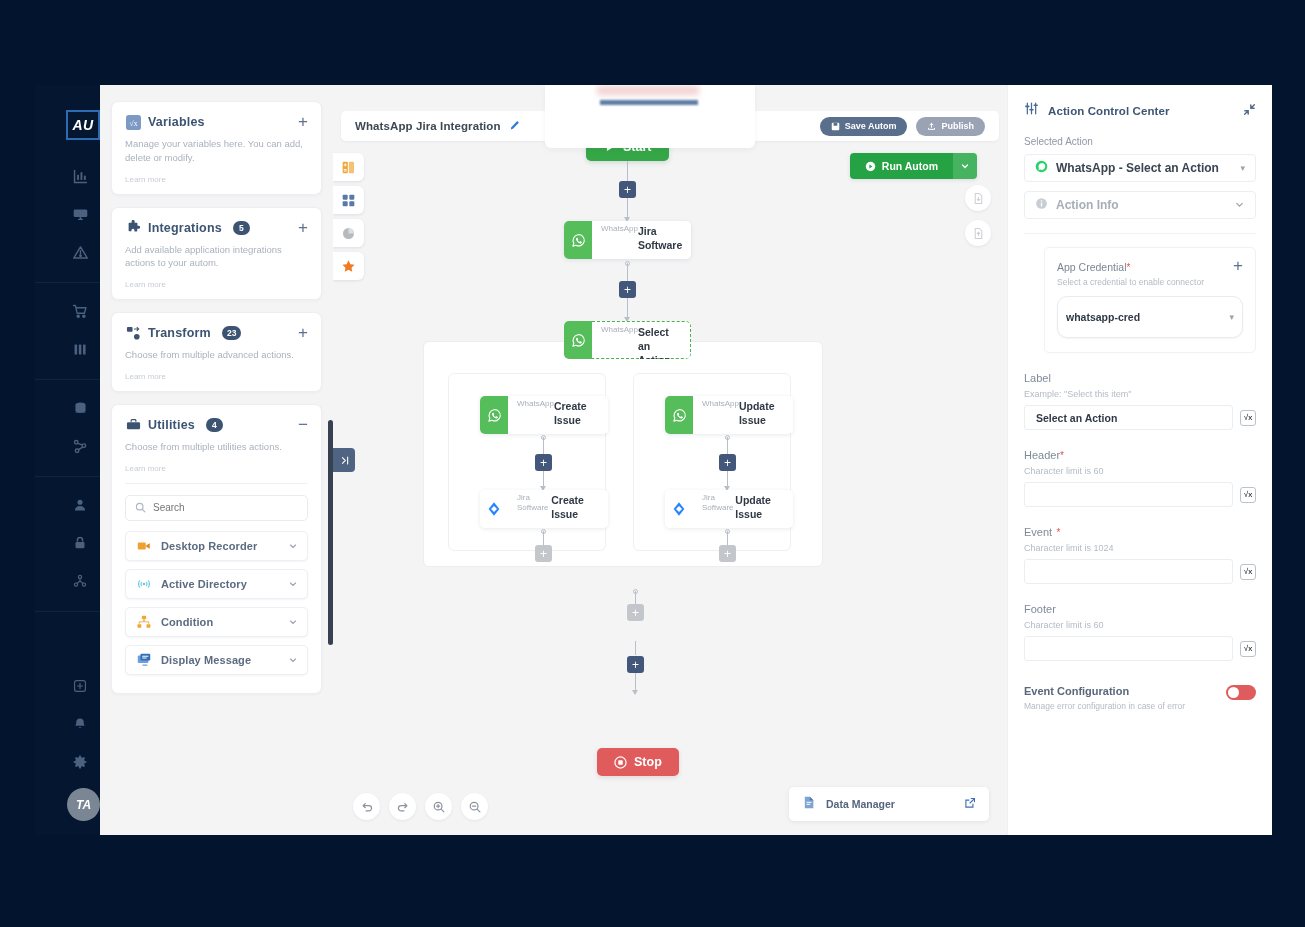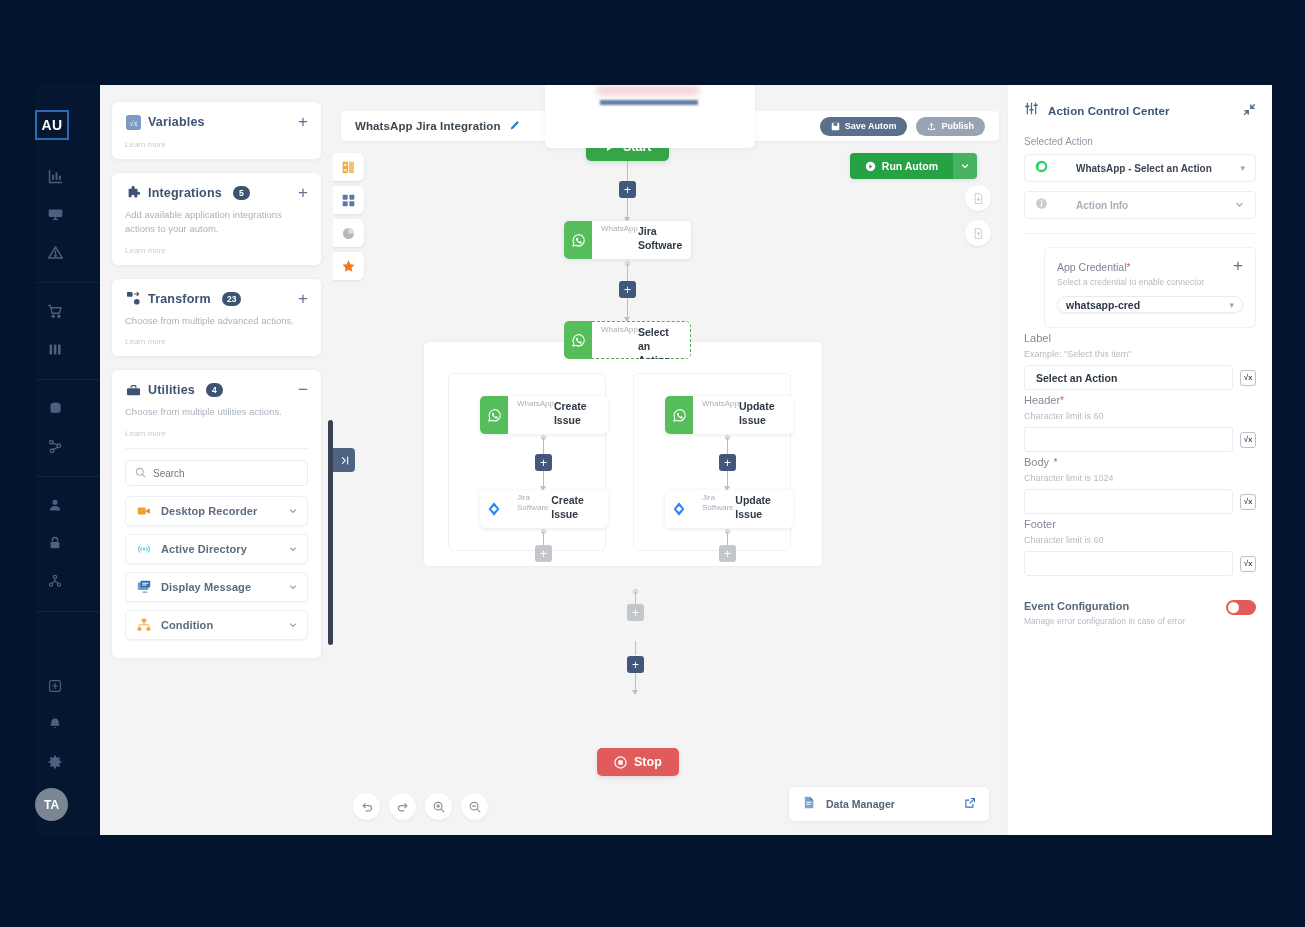--- a/index.html
+++ b/index.html
@@ -14,22 +14,23 @@
     position: absolute; left: 100px; top: 85px;
     width: 1172px; height: 750px;
     background: #f4f4f5;
     display: flex;
   }
   
   #rail {
     position: absolute; left: 35px; top: 85px;
     width: 65px; height: 750px;
     background: #041630;
-    display: flex; flex-direction: column; align-items: flex-start;
+    display: flex; flex-direction: column; align-items: flex-end;
     padding-top: 25px;
+    font-style: italic;
   }
   .rail-logo {
     width: 34px; height: 30px; border: 2px solid #2d6cb5;
     display: flex; align-items: center; justify-content: center;
     color: #ffffff; font-size: 14px; font-weight: bold; letter-spacing: .5px;
     margin-bottom: 18px;
   }
   .rail-icon {
     width: 40px; height: 36px; display: flex; align-items: center; justify-content: center;
     color: #4a6180; margin-bottom: 2px;
@@ -204,37 +205,37 @@
     border-left: 1px solid #f0f0f1;
   }
   #acc-head { display: flex; align-items: center; gap: 9px; margin-bottom: 16px; }
   #acc-title { font-size: 11.5px; font-weight: bold; color: #3d5674; letter-spacing: .1px; }
   #acc-collapse { margin-left: auto; color: #53698a; }
   .rp-label { font-size: 10px; color: #8e98a5; margin-bottom: 7px; }
   .rp-select {
     height: 28px; border: 1px solid #eceef0; border-radius: 4px;
     display: flex; align-items: center; gap: 8px; padding: 0 10px; margin-bottom: 9px;
   }
-  .rp-select-text { font-size: 10px; color: #3a4551; font-weight: bold; margin-left: 20px; }
+  .rp-select-text { font-size: 12px; color: #3a4551; font-weight: bold; }
   .rp-select-text.muted { color: #a6aeb9; font-weight: bold; }
   .rp-caret { margin-left: auto; color: #9aa3ae; font-size: 9px; }
   .rp-div { height: 1px; background: #f0f1f3; margin: 14px 0 13px; }
   #cred-card { border: 1px solid #f0f1f3; border-radius: 5px; padding: 12px 12px 14px; margin-left: 20px; }
   #cred-head { display: flex; align-items: baseline; }
   #cred-title { font-size: 10.5px; color: #7b8694; }
   .req { color: #e05252; font-size: 10px; }
   #cred-plus { margin-left: auto; color: #5d7característica; }
   #cred-sub { font-size: 8.5px; color: #b4bbc4; margin-top: 4px; margin-bottom: 9px; }
   #cred-select {
-    height: 17px; border: 1px solid #e9ebee; border-radius: 10px; background: #fff;
+    height: 42px; border: 1px solid #e9ebee; border-radius: 10px; background: #fff;
     display: flex; align-items: center; padding: 0 8px;
     box-shadow: 0 1px 2px rgba(20,40,80,.05);
   }
   #cred-select-text { font-size: 10.5px; color: #2f3944; font-weight: bold; }
-  .field-block { }
+  .field-block { margin-top: 15px; }
   .field-title { font-size: 11px; color: #7f8a99; }
   .field-hint { font-size: 9px; color: #b4bbc4; margin-top: 3px; margin-bottom: 6px; }
   .field-row { display: flex; align-items: center; gap: 7px; }
   .field-input {
     flex: 1; height: 25px; border: 1px solid #ecedef; border-radius: 3px;
     display: flex; align-items: center; padding: 0 11px;
     font-size: 10.5px; color: #2f3944; font-weight: bold;
   }
   .fx-btn {
     width: 16px; height: 16px; border: 1px solid #b9c2cd; border-radius: 3px;
@@ -370,20 +371,21 @@
       <div class="acard-head">
         <span class="acard-icon">
           <svg width="15" height="15" viewBox="0 0 16 16">
               <rect width="16" height="16" rx="3" fill="#7d9ac4"></rect>
               <text x="8" y="11.5" font-size="8" fill="#fff" text-anchor="middle" font-family="Liberation Serif, serif">√x</text>
             </svg>
         </span>
         <span class="acard-title">Variables</span>
         <span class="acard-plus">+</span>
       </div>
+      <div class="acard-desc">Manage your variables here. You can add, delete or modify.</div>
       <div class="acard-learn">Learn more</div>
     </div>
 
     <div class="acard">
       <div class="acard-head">
         <span class="acard-icon">
           <svg width="15" height="15" viewBox="0 0 16 16" fill="#3c5472">
               <path d="M6 1.5a1.6 1.6 0 0 1 3.2 0V3h2.3a.7.7 0 0 1 .7.7V6h1.3a1.6 1.6 0 0 1 0 3.2H12v2.3a.7.7 0 0 1-.7.7H9v-1.4a1.6 1.6 0 1 0-3.2 0V12H3.5a.7.7 0 0 1-.7-.7V3.7a.7.7 0 0 1 .7-.7H6z"></path>
             </svg>
         </span>
@@ -454,20 +456,37 @@
       </div>
 
       <div class="util-item">
         <span class="util-ico">
           <svg width="16" height="16" viewBox="0 0 18 18" fill="none" stroke="#6cc9e0" stroke-width="1.3" stroke-linecap="round">
             <path d="M4 5.5C2.6 7 2.6 11 4 12.5M14 5.5c1.4 1.5 1.4 5.5 0 7M6.2 7.2c-.8.9-.8 2.7 0 3.6M11.8 7.2c.8.9.8 2.7 0 3.6"></path>
               <circle cx="9" cy="9" r="1.5" fill="#6cc9e0" stroke="none"></circle>
           </svg>
         </span>
         <span class="util-label">Active Directory</span>
+        <span class="util-caret">
+          <svg width="10" height="10" viewBox="0 0 12 12" fill="none" stroke="currentColor" stroke-width="1.4" stroke-linecap="round">
+              <path d="M3 4.8 6 7.8 9 4.8"></path>
+            </svg>
+        </span>
+      </div>
+
+      <div class="util-item">
+        <span class="util-ico">
+          <svg width="16" height="16" viewBox="0 0 18 18" fill="#f0a835">
+              <rect x="6.6" y="2" width="4.8" height="4" rx=".8"></rect>
+              <rect x="1.6" y="11.5" width="4.4" height="4" rx=".8"></rect>
+              <rect x="11.8" y="11.5" width="4.4" height="4" rx=".8"></rect>
+              <path d="M8.6 6.2v2.6H3.6v2.4M9.4 6.2v2.6h5v2.4" stroke="#f0a835" stroke-width="1" fill="none"></path>
+            </svg>
+        </span>
+        <span class="util-label">Condition</span>
         <span class="util-caret">
           <svg width="10" height="10" viewBox="0 0 12 12" fill="none" stroke="currentColor" stroke-width="1.4" stroke-linecap="round">
               <path d="M3 4.8 6 7.8 9 4.8"></path>
             </svg>
         </span>
       </div>
 
       <div class="util-item">
         <span class="util-ico">
           <svg width="16" height="16" viewBox="0 0 18 18">
@@ -478,37 +497,20 @@
               <rect x="7" y="14" width="6" height="1.4" rx=".7" fill="#6f9fd8"></rect>
             </svg>
         </span>
         <span class="util-label">Display Message</span>
         <span class="util-caret">
           <svg width="10" height="10" viewBox="0 0 12 12" fill="none" stroke="currentColor" stroke-width="1.4" stroke-linecap="round">
               <path d="M3 4.8 6 7.8 9 4.8"></path>
             </svg>
         </span>
       </div>
-
-      <div class="util-item">
-        <span class="util-ico">
-          <svg width="16" height="16" viewBox="0 0 18 18" fill="#f0a835">
-              <rect x="6.6" y="2" width="4.8" height="4" rx=".8"></rect>
-              <rect x="1.6" y="11.5" width="4.4" height="4" rx=".8"></rect>
-              <rect x="11.8" y="11.5" width="4.4" height="4" rx=".8"></rect>
-              <path d="M8.6 6.2v2.6H3.6v2.4M9.4 6.2v2.6h5v2.4" stroke="#f0a835" stroke-width="1" fill="none"></path>
-            </svg>
-        </span>
-        <span class="util-label">Condition</span>
-        <span class="util-caret">
-          <svg width="10" height="10" viewBox="0 0 12 12" fill="none" stroke="currentColor" stroke-width="1.4" stroke-linecap="round">
-              <path d="M3 4.8 6 7.8 9 4.8"></path>
-            </svg>
-        </span>
-      </div>
     </div>
 
     <div id="panel-scrollbar"></div>
   </div>
 
   <div id="canvas">
 
     <div id="title-bar">
       <span id="flow-title">WhatsApp Jira Integration</span>
       <span style="margin-left:8px">
@@ -854,21 +856,21 @@
       </div>
       <div class="field-hint">Character limit is 60</div>
       <div class="field-row">
         <div class="field-input"></div>
         <div class="fx-btn">√x</div>
       </div>
     </div>
 
     <div class="field-block">
       <div>
-        <span class="field-title">Body</span> <span class="req">*</span>
+        <span class="field-title">Event</span> <span class="req">*</span>
       </div>
       <div class="field-hint">Character limit is 1024</div>
       <div class="field-row">
         <div class="field-input"></div>
         <div class="fx-btn">√x</div>
       </div>
     </div>
 
     <div class="field-block">
       <div>

